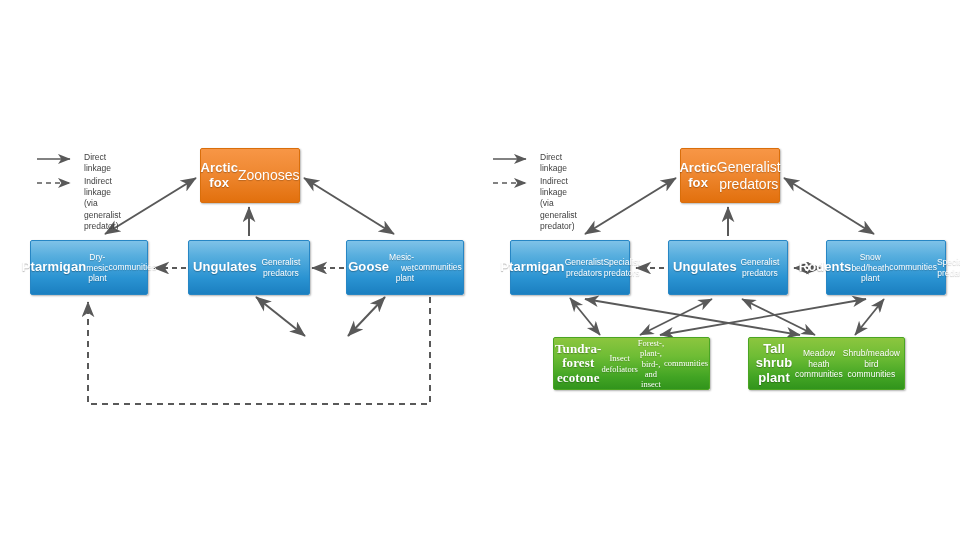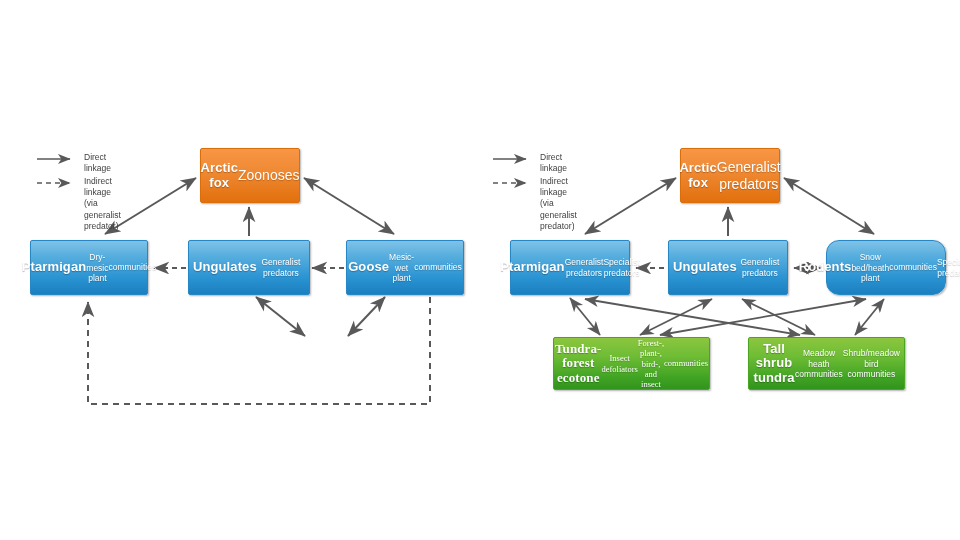--- a/index.html
+++ b/index.html
@@ -206,21 +206,21 @@
     <div class="title">Ptarmigan</div>
     <div class="sub">Dry-mesic plant</div>
     <div class="sub">communities</div>
   </div>
 
   <div class="node blue" style="left:188px; top:240px; width:122px; height:55px;">
     <div class="title">Ungulates</div>
     <div class="sub">Generalist predators</div>
   </div>
 
-  <div class="node blue" style="left:346px; top:240px; width:118px; height:55px;">
+  <div class="node blue" style="left:346px; top:240px; width:118px; height:55px;text-align:right;">
     <div class="title">Goose</div>
     <div class="sub">Mesic-wet plant</div>
     <div class="sub">communities</div>
   </div>
 
 
   <div class="node orange" style="left:680px; top:148px; width:100px; height:55px;">
     <div class="title">Arctic fox</div>
     <div class="sub">Generalist predators</div>
   </div>
@@ -229,33 +229,33 @@
     <div class="title">Ptarmigan</div>
     <div class="sub">Generalist predators</div>
     <div class="sub">Specialist predators</div>
   </div>
 
   <div class="node blue" style="left:668px; top:240px; width:120px; height:55px;">
     <div class="title">Ungulates</div>
     <div class="sub">Generalist predators</div>
   </div>
 
-  <div class="node blue" style="left:826px; top:240px; width:120px; height:55px;border-radius:13px;">
+  <div class="node blue" style="left:826px; top:240px; width:120px; height:55px;">
     <div class="title">Rodents</div>
     <div class="sub">Snow bed/heath plant</div>
     <div class="sub">communities</div>
     <div class="sub">Specialist predators</div>
   </div>
 
   <div class="node green" style="left:553px; top:337px; width:157px; height:53px;font-family:Liberation Serif, serif;">
     <div class="title">Tundra-forest ecotone</div>
     <div class="sub">Insect  defoliators</div>
     <div class="sub">Forest-, plant-, bird-, and insect</div>
     <div class="sub">communities</div>
   </div>
 
   <div class="node green" style="left:748px; top:337px; width:157px; height:53px;">
-    <div class="title">Tall shrub tundra</div>
+    <div class="title">Tall shrub plant</div>
     <div class="sub">Meadow heath communities</div>
     <div class="sub">Shrub/meadow bird communities</div>
   </div>
 
 </div>
 
 </body></html>

